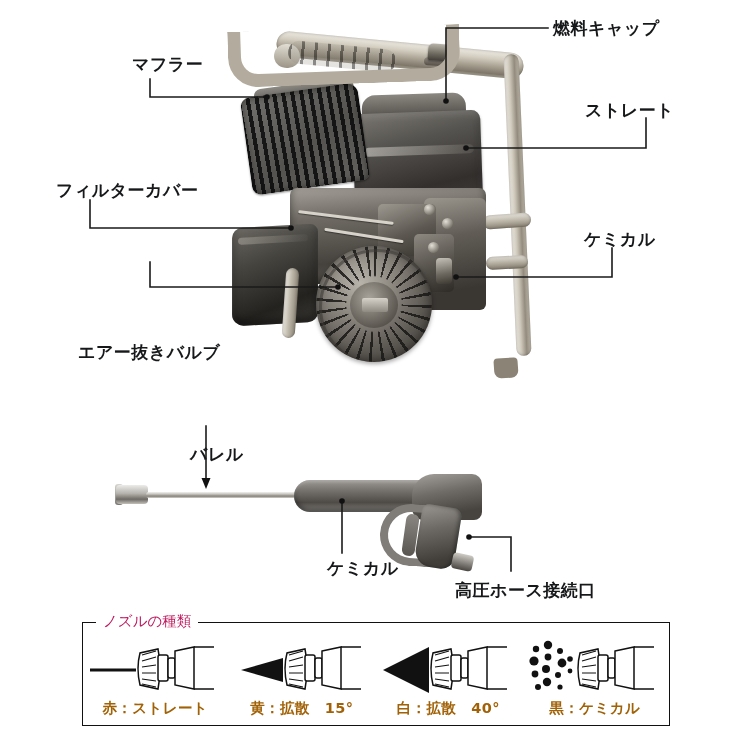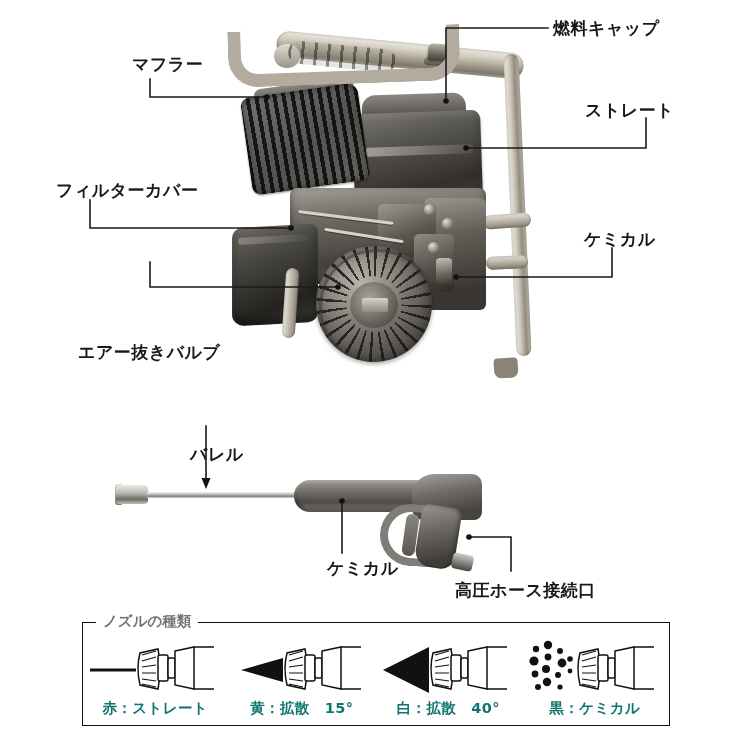--- a/index.html
+++ b/index.html
@@ -282,34 +282,34 @@
 
   
   .legend{
     position:absolute;left:82px;top:622px;width:586px;height:102px;
     border:1.6px solid #111;
     background:#fff;
   }
   .legend-title{
     position:absolute;left:96px;top:612px;
     background:#fff;padding:0 7px;
-    font-size:14.5px;font-weight:700;color:#737373;white-space:nowrap;
+    font-size:14.5px;font-weight:400;color:#be185d;white-space:nowrap;
   }
   .legend-row{
     position:absolute;left:82px;top:622px;width:586px;height:102px;
     display:flex;
   }
   .noz-cell{
     flex:1;position:relative;
     display:flex;flex-direction:column;align-items:center;justify-content:flex-end;
     padding-bottom:6px;
   }
   .noz-art{position:relative;width:138px;height:62px;}
   .noz-caption{
-    font-size:14.5px;font-weight:700;color:#0f766e;white-space:nowrap;letter-spacing:.4px;
+    font-size:14.5px;font-weight:700;color:#a16207;white-space:nowrap;letter-spacing:.4px;
   }
 </style>
 </head>
 <body>
 
 <div id="page">
 
   <div class="machine">
     <div class="frame-tube handle-bar"></div>
     <div class="grip-cap"></div>

